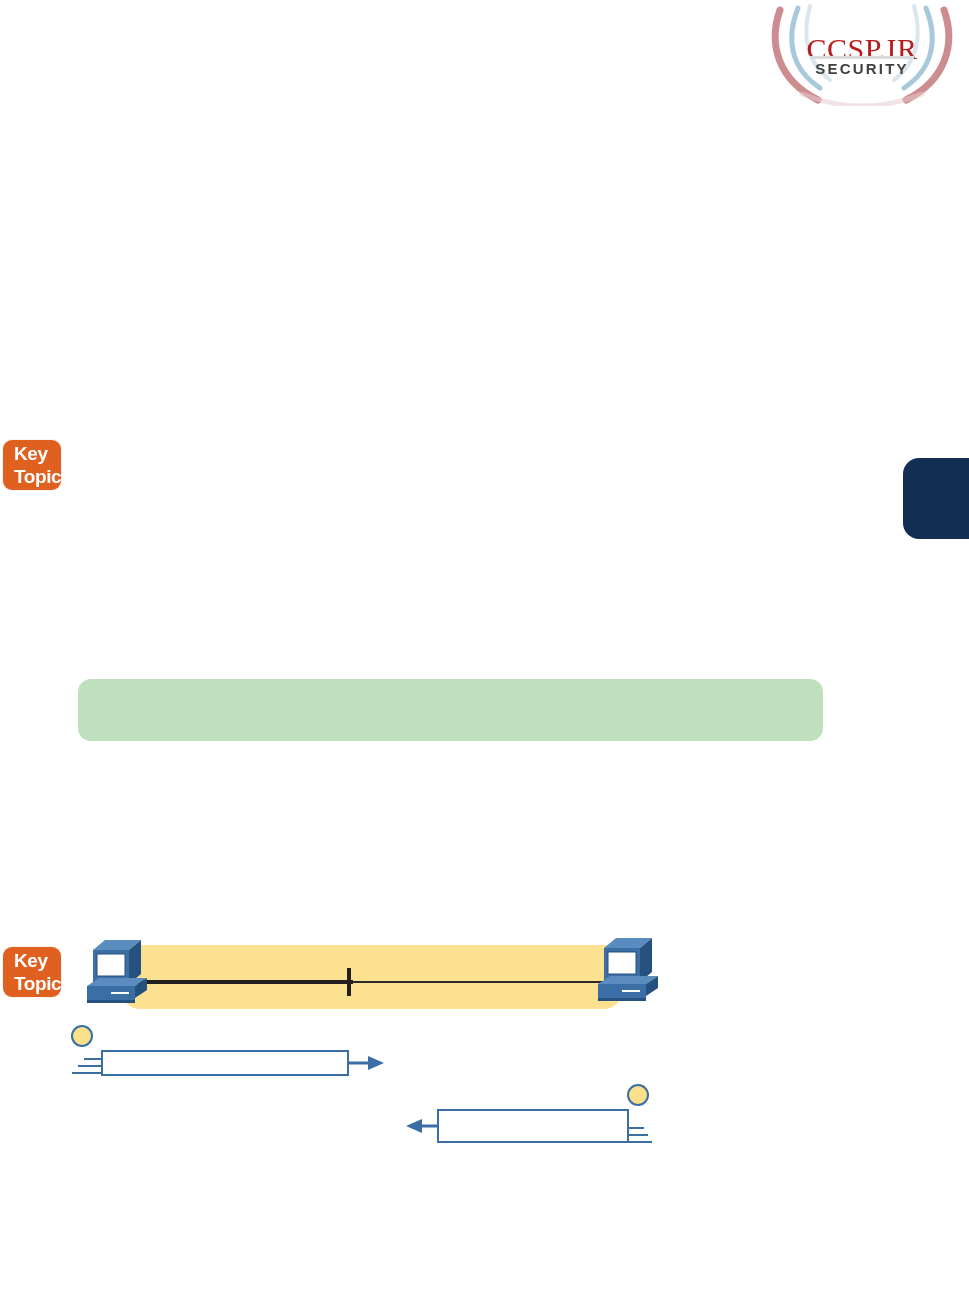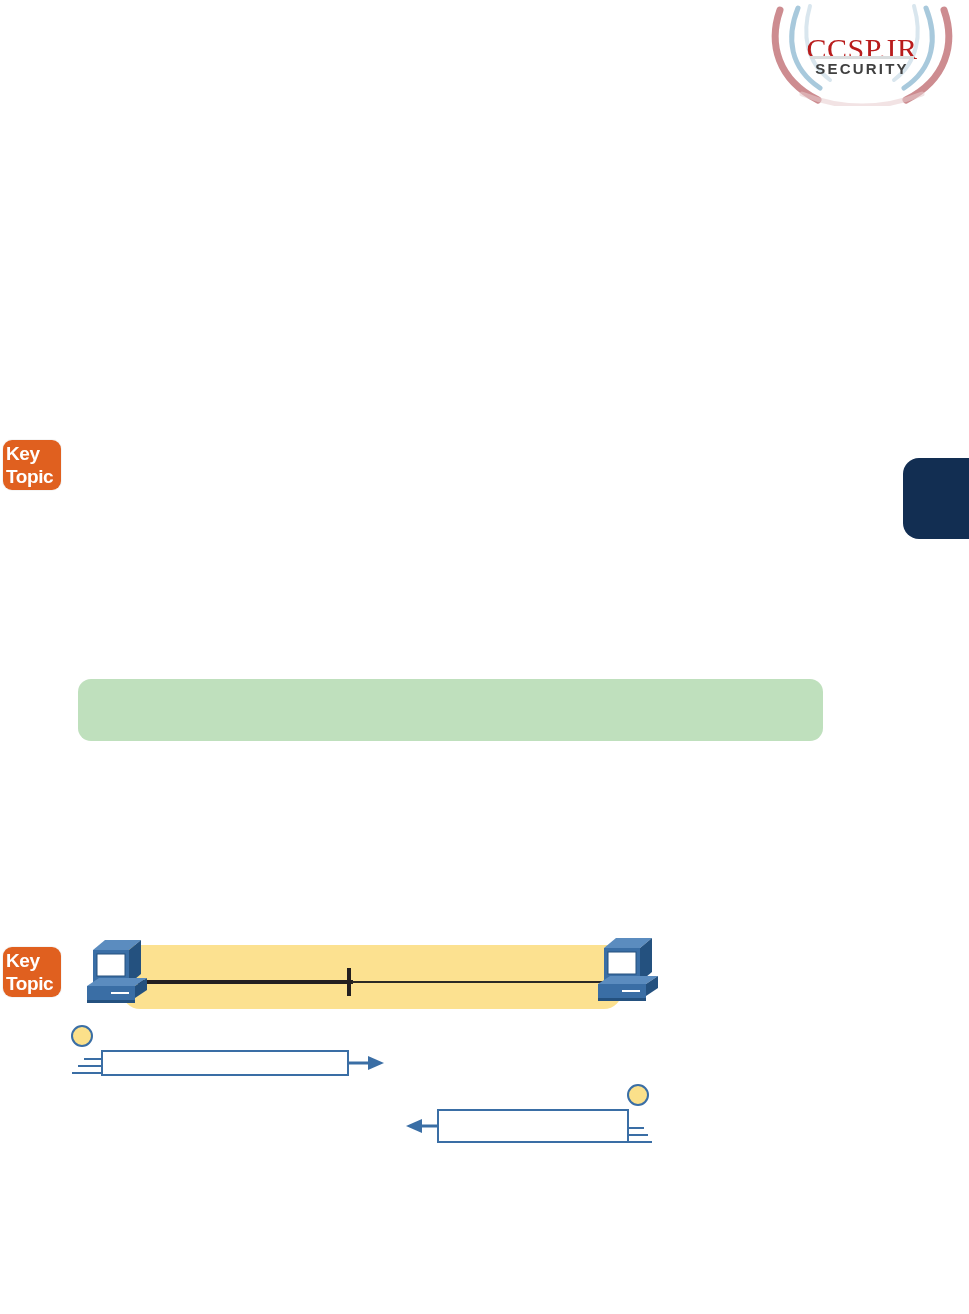--- a/index.html
+++ b/index.html
@@ -65,21 +65,21 @@
     width: 58px;
     height: 50px;
     background: #e0601f;
     border-radius: 9px;
     box-shadow: 0 0 0 1px rgba(0,0,0,0.04);
     color: #ffffff;
     font-family: "Liberation Sans", sans-serif;
     font-weight: bold;
     font-size: 19px;
     line-height: 23px;
-    padding: 2px 0 0 3px;
+    padding: 2px 0 0 11px;
     box-sizing: border-box;
     letter-spacing: -0.4px;
   }
   .key-topic span { display: block; }
   #key-topic-1 { left: 3px; top: 440px; }
   #key-topic-2 { left: 3px; top: 947px; }
 
   
   #chapter-tab {
     position: absolute;

